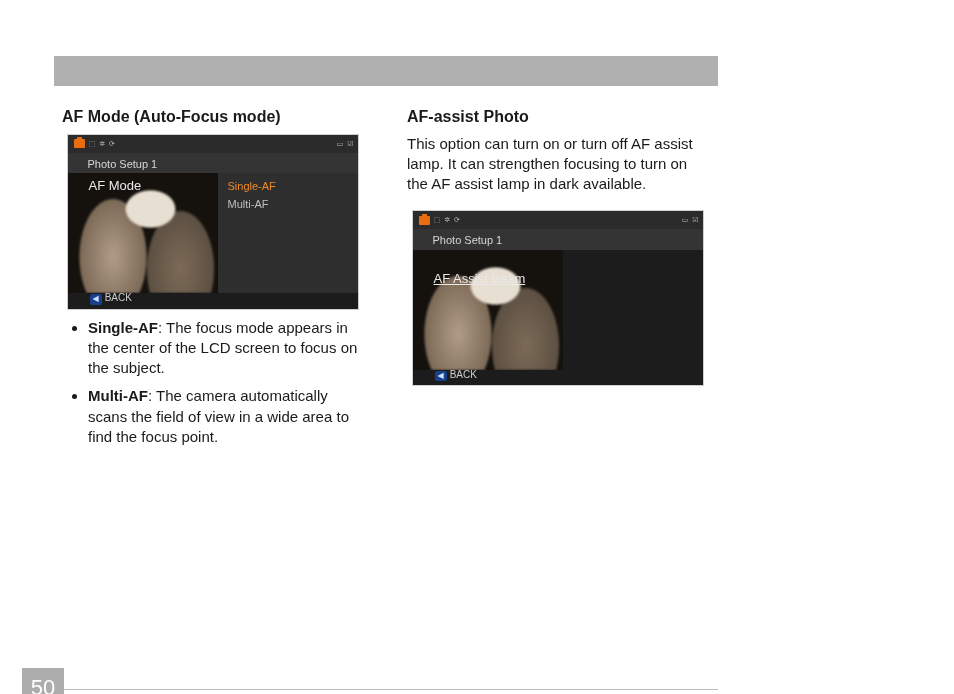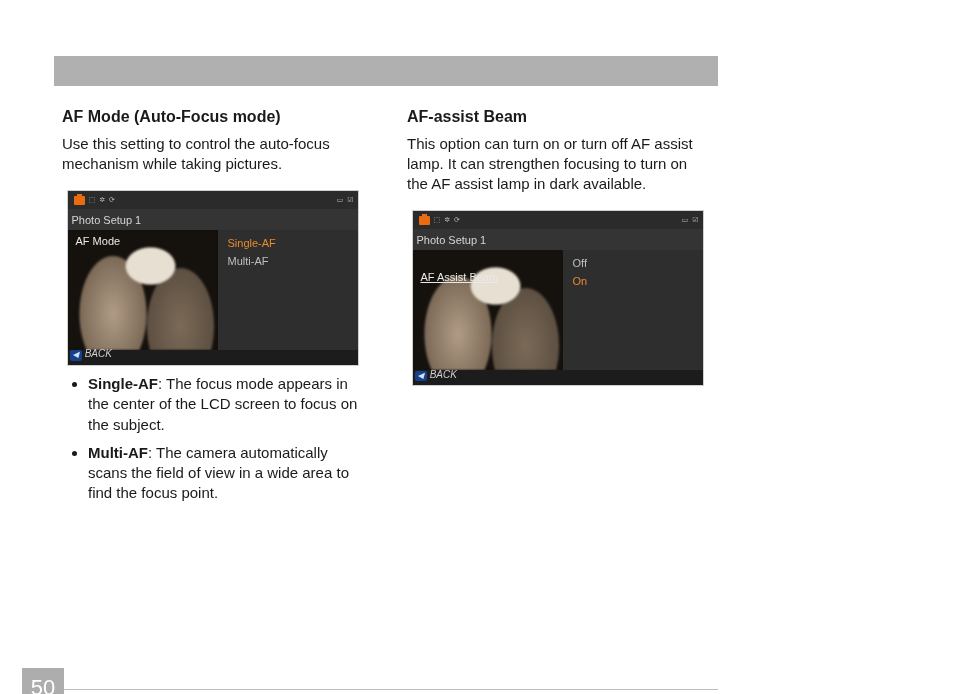--- a/index.html
+++ b/index.html
@@ -26,50 +26,49 @@
   
   .lcd{width:290px;height:174px;margin:0 auto;background:#1c1c1c;position:relative;
     border:1px solid #cfcfcf;}
   .lcd .tabs{height:18px;background:#2b2b2b;display:flex;align-items:center;padding-left:6px;}
   .lcd .tab{height:12px;margin-right:4px;color:#bbb;font-size:7px;line-height:12px;}
   .lcd .tab.active{color:#fff;}
   .lcd .tab .cam-ico{display:inline-block;width:11px;height:9px;background:#e96c10;border-radius:1px;
     position:relative;vertical-align:middle;}
   .lcd .tab .cam-ico:before{content:"";position:absolute;left:3px;top:-2px;width:5px;height:2px;background:#e96c10;}
   .lcd .tab-spacer{flex:1}
-  .lcd .title{color:#d6d6d6;font-size:11px;padding:4px 4px 2px;background:#343434;}
+  .lcd .title{color:#d6d6d6;font-size:11px;padding:4px 20px 2px;background:#343434;}
   .lcd .body{display:flex;height:120px;}
   .lcd .left{width:150px;position:relative;background:#151311;overflow:hidden;}
   
   .lcd .left:before{content:"";position:absolute;inset:0;
     background:
       radial-gradient(80px 60px at 55% 30%,#e7dfd1 0%,#e7dfd1 30%,transparent 32%),
       radial-gradient(55px 95px at 30% 70%,#b09c86 0%,#7c6a57 60%,transparent 62%),
       radial-gradient(55px 95px at 75% 80%,#7c6a57 0%,#5d5042 60%,transparent 62%),
       #15110d;
     filter:blur(1.2px);}
-  .lcd .left .setting-label{position:absolute;left:8px;top:4px;color:#e9e9e9;font-size:11px;}
+  .lcd .left .setting-label{position:absolute;left:21px;top:4px;color:#e9e9e9;font-size:13px;}
   .lcd .right{flex:1;background:#2e2e2e;padding:4px 10px;}
   .lcd .opt{color:#bfbfbf;font-size:11px;line-height:18px;}
   .lcd .opt.sel{color:#ea8a2a;}
-  .lcd .back{position:absolute;left:2px;bottom:4px;font-size:10px;color:#cfcfcf;font-style:italic;}
+  .lcd .back{position:absolute;left:22px;bottom:4px;font-size:10px;color:#cfcfcf;}
   .lcd .back .chip{display:inline-block;background:#173f8a;color:#cfe0ff;font-size:8px;
     padding:0 3px;border-radius:2px;margin-right:3px;}
 </style>
 </head>
 <body>
 
 <div class="page">
   <div class="top-bar"></div>
 
   <div class="content">
 
     <div class="col">
       <p class="sec-title">AF Mode (Auto-Focus mode)</p>
-      <p class="sec-desc">Use this setting to control the auto-focus mechanism while taking pictures.</p>
 
       <div class="lcd">
         <div class="tabs">
           <span class="tab active"><span class="cam-ico"></span></span>
           <span class="tab">⬚</span>
           <span class="tab">✲</span>
           <span class="tab">⟳</span>
           <span class="tab-spacer"></span>
           <span class="tab">▭</span>
           <span class="tab">☑</span>
@@ -93,42 +92,38 @@
         <li>
           <span class="bold">Single-AF</span><span>: The focus mode appears in the center of the LCD screen to focus on the subject.</span>
         </li>
         <li>
           <span class="bold">Multi-AF</span><span>: The camera automatically scans the field of view in a wide area to find the focus point.</span>
         </li>
       </ul>
     </div>
 
     <div class="col">
-      <p class="sec-title">AF-assist Beam</p>
+      <p class="sec-title">AF-assist Photo</p>
       <p class="sec-desc">This option can turn on or turn off AF assist lamp. It can strengthen focusing to turn on the AF assist lamp in dark available.</p>
 
       <div class="lcd">
         <div class="tabs">
           <span class="tab active"><span class="cam-ico"></span></span>
           <span class="tab">⬚</span>
           <span class="tab">✲</span>
           <span class="tab">⟳</span>
           <span class="tab-spacer"></span>
           <span class="tab">▭</span>
           <span class="tab">☑</span>
         </div>
         <div class="title">Photo Setup 1</div>
         <div class="body">
           <div class="left">
             <span class="setting-label" style="top:20px;text-decoration:underline;">AF Assist Beam</span>
           </div>
-          <div class="right">
-            <div class="opt">Off</div>
-            <div class="opt sel">On</div>
-          </div>
         </div>
         <div class="back">
           <span class="chip">◀</span><span>BACK</span>
         </div>
       </div>
     </div>
   </div>
 
   <div class="footer-bar">
     <div class="footer-num">50</div>

